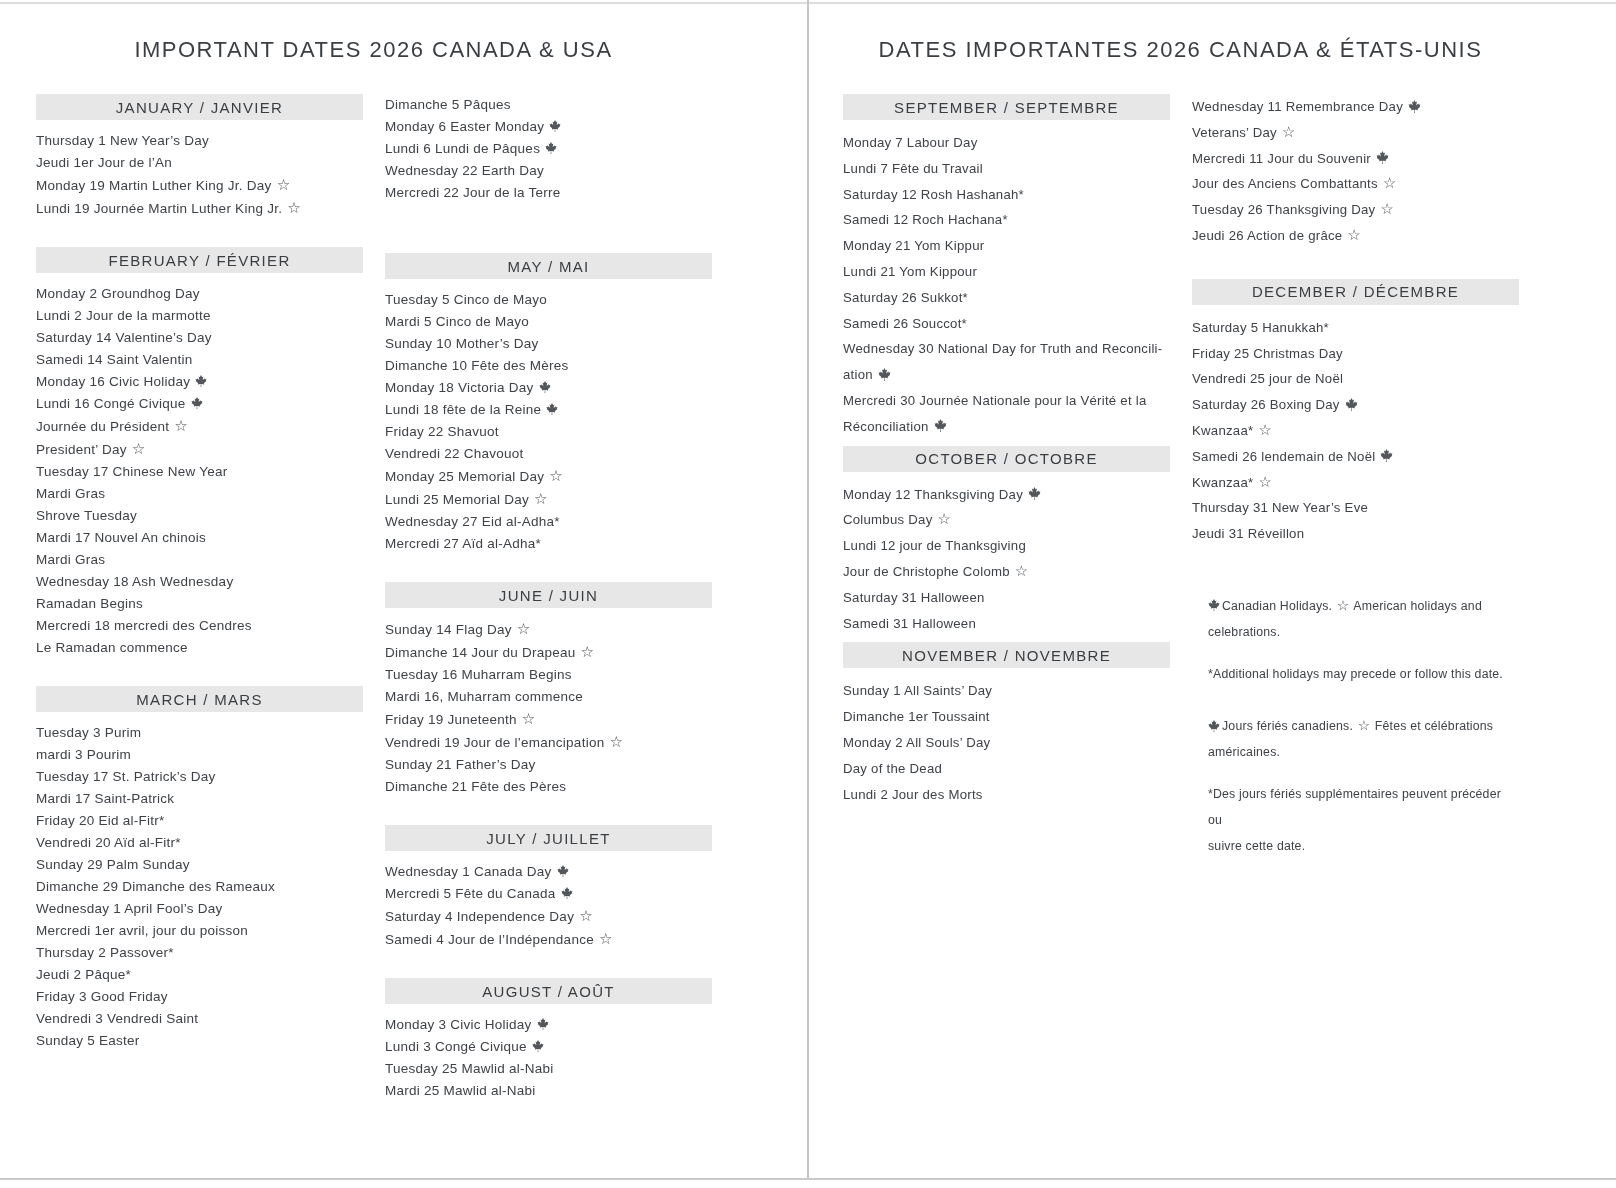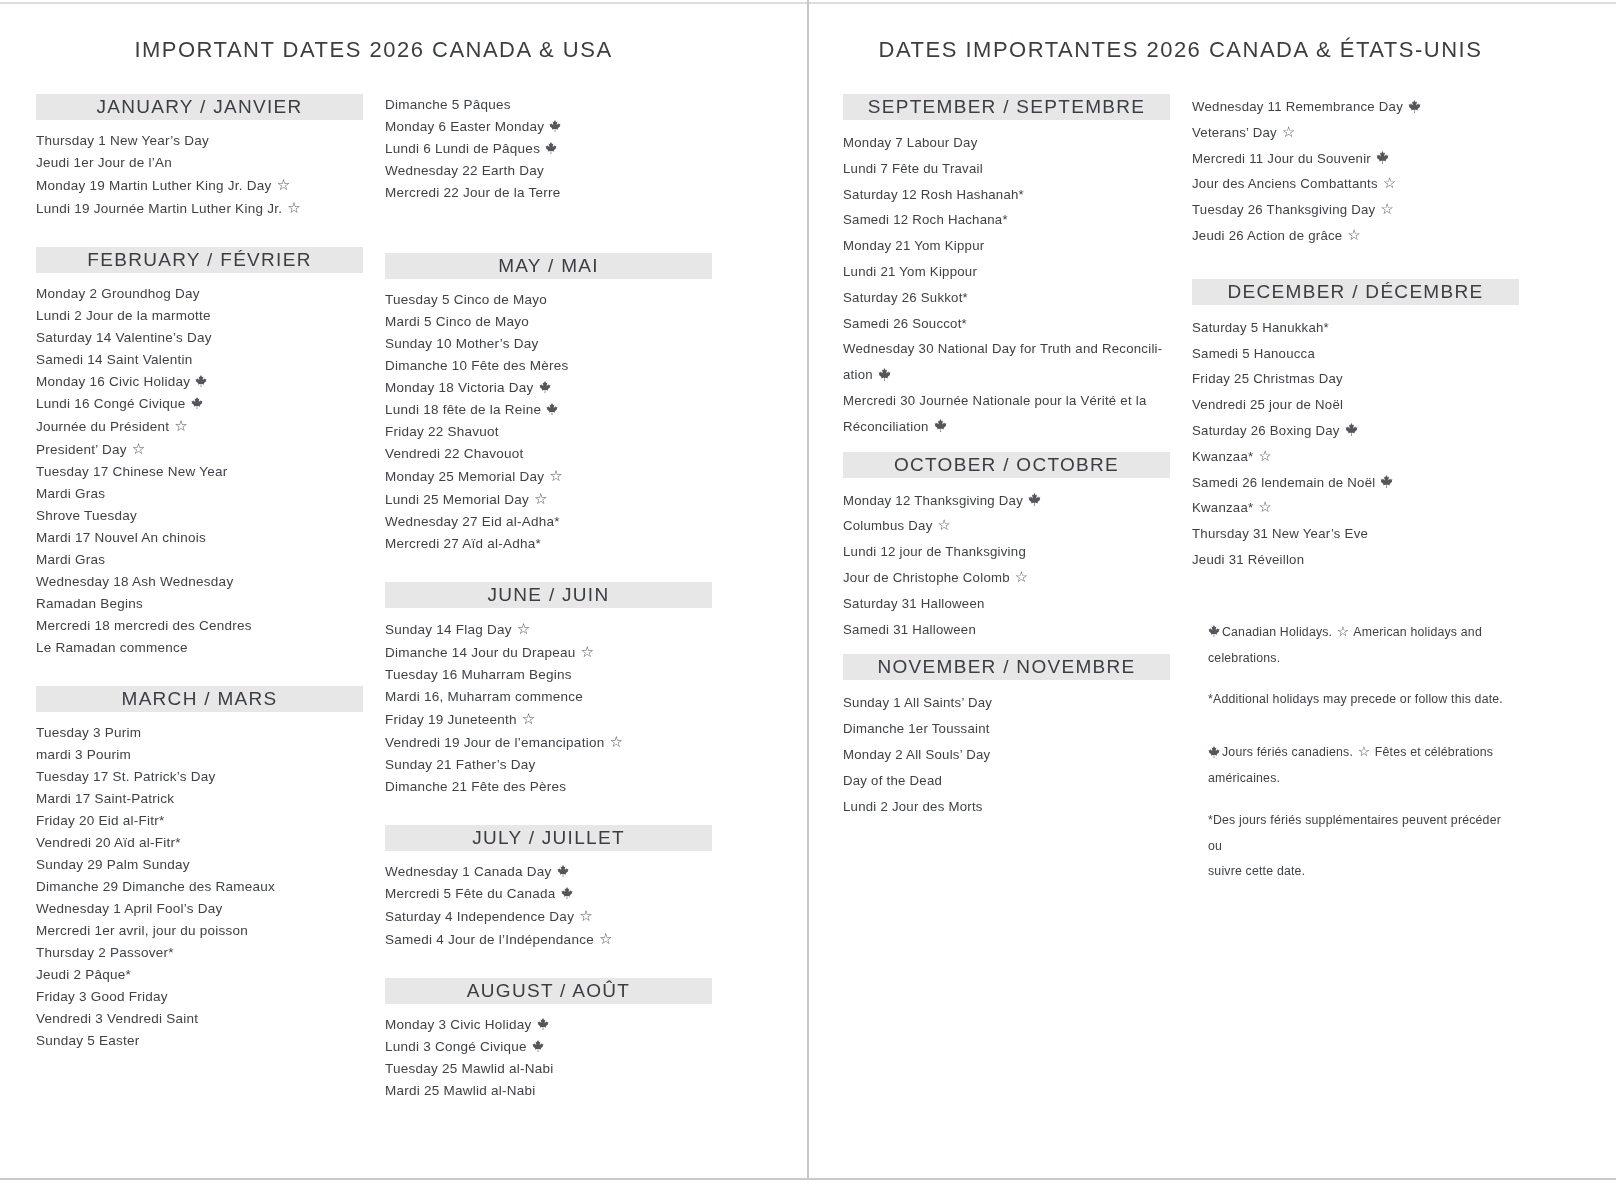--- a/index.html
+++ b/index.html
@@ -21,24 +21,24 @@
     margin-top:36px;text-align:center;
     font-size:22px;line-height:28px;letter-spacing:1.5px;
     color:#3a3e42;white-space:nowrap;
   }
   .columns{display:flex;gap:22px;margin-top:30px;align-items:flex-start;}
   .column{width:327px;flex:0 0 327px;}
 
   .month-header{
     height:26px;background:#e7e7e7;
     display:flex;align-items:center;justify-content:center;
-    font-size:19px;letter-spacing:1.3px;color:#3a3e42;
+    font-size:15px;letter-spacing:1.3px;color:#3a3e42;
     margin-top:27px;margin-bottom:10px;white-space:nowrap;
   }
-  .page-right .month-header{margin-top:12px;}
+  .page-right .month-header{margin-top:6px;}
   .column > .month-header:first-child{margin-top:0;}
   .items.continuation + .month-header{margin-top:49px;}
   .page-right .items.continuation + .month-header{margin-top:30px;}
 
   .items{width:336px;}
   .item{font-size:13.5px;line-height:22px;letter-spacing:0.25px;}
   .page-right .item{font-size:13.2px;line-height:25.8px;}
   .item-text{white-space:pre-line;}
 
   .icon{display:inline;color:#4a4e53;}
@@ -237,21 +237,20 @@
           <div class="item"><span class="item-text">Mercredi 11 Jour du Souvenir</span><span class="icon icon-maple"><svg viewBox="0 0 512 512" xmlns="http://www.w3.org/2000/svg">
                 <path d="M383.8 351.7c2.5-2.5 105.2-92.4 105.2-92.4l-17.5-7.5c-10-4.9-7.4-11.5-5-17.4 2.4-7.6 20.1-67.3 20.1-67.3s-47.7 10-57.7 12.5c-7.5 2.4-10-2.5-12.5-7.5s-15-32.4-15-32.4-52.6 59.9-55.1 62.3c-10 7.5-20.1 0-17.6-10 0-10 27.6-129.6 27.6-129.6s-30.1 17.4-40.1 22.4c-7.5 5-12.6 5-17.6-5C293.5 72.3 255.9 0 255.9 0s-37.5 72.3-42.5 79.8c-5 10-10 10-17.6 5-10-5-40.1-22.4-40.1-22.4s27.6 119.6 27.6 129.6c2.5 10-7.5 17.5-17.6 10-2.5-2.5-55.1-62.3-55.1-62.3S98.1 167 95.6 172s-5 9.9-12.5 7.5C73 177 25.4 167 25.4 167s17.6 59.7 20.1 67.3c2.4 6 5 12.5-5 17.4L23 259.3s102.6 89.9 105.2 92.4c5.1 5 10 7.5 5.1 22.5-5.1 15-10.1 35.1-10.1 35.1s95.2-20.1 105.3-22.6c8.7-.9 18.3 2.5 18.3 12.5S241 512 241 512h30s-5.8-102.7-5.8-112.8 9.5-13.4 18.3-12.5c10 2.5 105.3 22.6 105.3 22.6s-5-20.1-10.1-35.1c-4.9-15-.1-17.5 5.1-22.5z"></path>
               </svg></span></div>
           <div class="item"><span class="item-text">Jour des Anciens Combattants</span><span class="icon icon-star">☆</span></div>
           <div class="item"><span class="item-text">Tuesday 26 Thanksgiving Day</span><span class="icon icon-star">☆</span></div>
           <div class="item"><span class="item-text">Jeudi 26 Action de grâce</span><span class="icon icon-star">☆</span></div>
         </div>
         <div class="month-header">DECEMBER / DÉCEMBRE</div>
         <div class="items">
           <div class="item"><span class="item-text">Saturday 5 Hanukkah*</span></div>
-          <div class="item"><span class="item-text">Samedi 5 Hanoucca</span></div>
           <div class="item"><span class="item-text">Friday 25 Christmas Day</span></div>
           <div class="item"><span class="item-text">Vendredi 25 jour de Noël</span></div>
           <div class="item"><span class="item-text">Saturday 26 Boxing Day</span><span class="icon icon-maple"><svg viewBox="0 0 512 512" xmlns="http://www.w3.org/2000/svg">
                 <path d="M383.8 351.7c2.5-2.5 105.2-92.4 105.2-92.4l-17.5-7.5c-10-4.9-7.4-11.5-5-17.4 2.4-7.6 20.1-67.3 20.1-67.3s-47.7 10-57.7 12.5c-7.5 2.4-10-2.5-12.5-7.5s-15-32.4-15-32.4-52.6 59.9-55.1 62.3c-10 7.5-20.1 0-17.6-10 0-10 27.6-129.6 27.6-129.6s-30.1 17.4-40.1 22.4c-7.5 5-12.6 5-17.6-5C293.5 72.3 255.9 0 255.9 0s-37.5 72.3-42.5 79.8c-5 10-10 10-17.6 5-10-5-40.1-22.4-40.1-22.4s27.6 119.6 27.6 129.6c2.5 10-7.5 17.5-17.6 10-2.5-2.5-55.1-62.3-55.1-62.3S98.1 167 95.6 172s-5 9.9-12.5 7.5C73 177 25.4 167 25.4 167s17.6 59.7 20.1 67.3c2.4 6 5 12.5-5 17.4L23 259.3s102.6 89.9 105.2 92.4c5.1 5 10 7.5 5.1 22.5-5.1 15-10.1 35.1-10.1 35.1s95.2-20.1 105.3-22.6c8.7-.9 18.3 2.5 18.3 12.5S241 512 241 512h30s-5.8-102.7-5.8-112.8 9.5-13.4 18.3-12.5c10 2.5 105.3 22.6 105.3 22.6s-5-20.1-10.1-35.1c-4.9-15-.1-17.5 5.1-22.5z"></path>
               </svg></span></div>
           <div class="item"><span class="item-text">Kwanzaa*</span><span class="icon icon-star">☆</span></div>
           <div class="item"><span class="item-text">Samedi 26 lendemain de Noël</span><span class="icon icon-maple"><svg viewBox="0 0 512 512" xmlns="http://www.w3.org/2000/svg">
                 <path d="M383.8 351.7c2.5-2.5 105.2-92.4 105.2-92.4l-17.5-7.5c-10-4.9-7.4-11.5-5-17.4 2.4-7.6 20.1-67.3 20.1-67.3s-47.7 10-57.7 12.5c-7.5 2.4-10-2.5-12.5-7.5s-15-32.4-15-32.4-52.6 59.9-55.1 62.3c-10 7.5-20.1 0-17.6-10 0-10 27.6-129.6 27.6-129.6s-30.1 17.4-40.1 22.4c-7.5 5-12.6 5-17.6-5C293.5 72.3 255.9 0 255.9 0s-37.5 72.3-42.5 79.8c-5 10-10 10-17.6 5-10-5-40.1-22.4-40.1-22.4s27.6 119.6 27.6 129.6c2.5 10-7.5 17.5-17.6 10-2.5-2.5-55.1-62.3-55.1-62.3S98.1 167 95.6 172s-5 9.9-12.5 7.5C73 177 25.4 167 25.4 167s17.6 59.7 20.1 67.3c2.4 6 5 12.5-5 17.4L23 259.3s102.6 89.9 105.2 92.4c5.1 5 10 7.5 5.1 22.5-5.1 15-10.1 35.1-10.1 35.1s95.2-20.1 105.3-22.6c8.7-.9 18.3 2.5 18.3 12.5S241 512 241 512h30s-5.8-102.7-5.8-112.8 9.5-13.4 18.3-12.5c10 2.5 105.3 22.6 105.3 22.6s-5-20.1-10.1-35.1c-4.9-15-.1-17.5 5.1-22.5z"></path>
               </svg></span></div>
           <div class="item"><span class="item-text">Kwanzaa*</span><span class="icon icon-star">☆</span></div>

